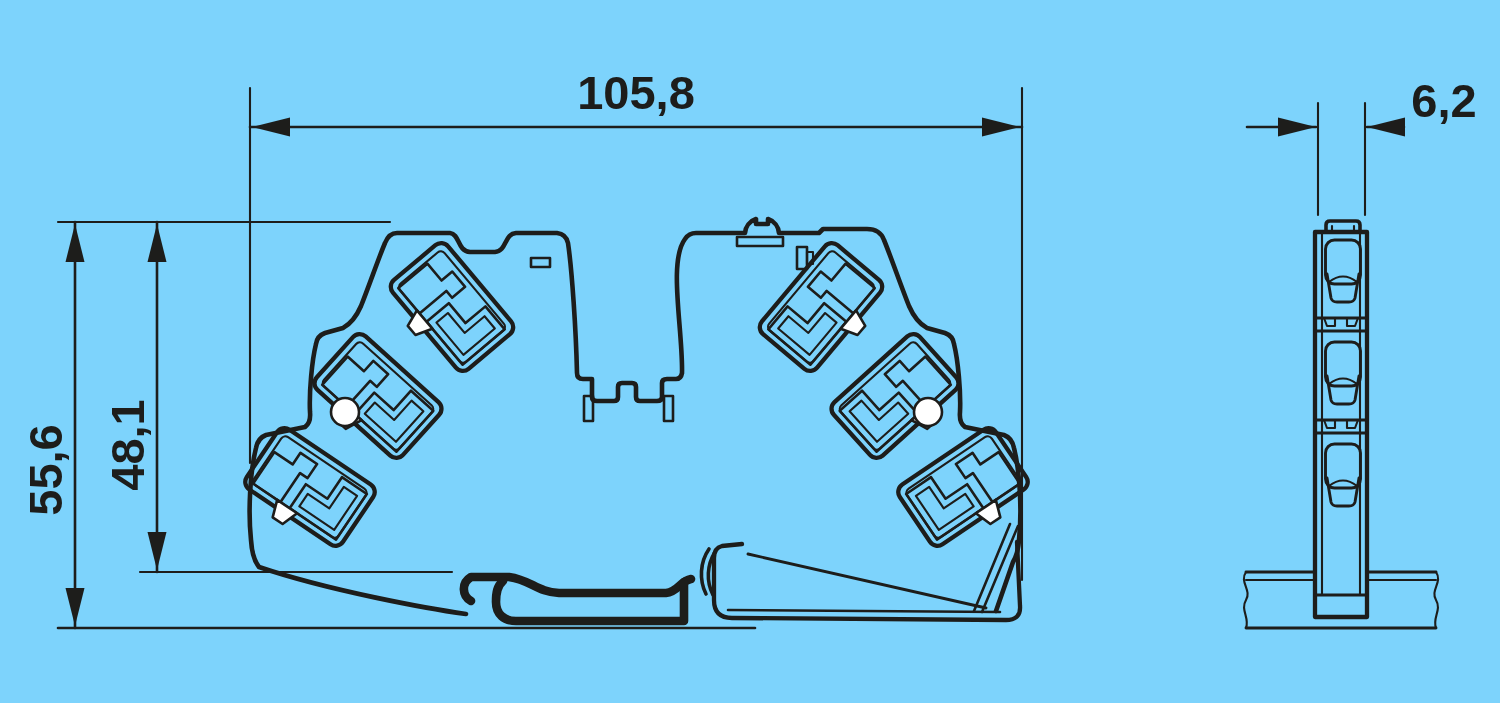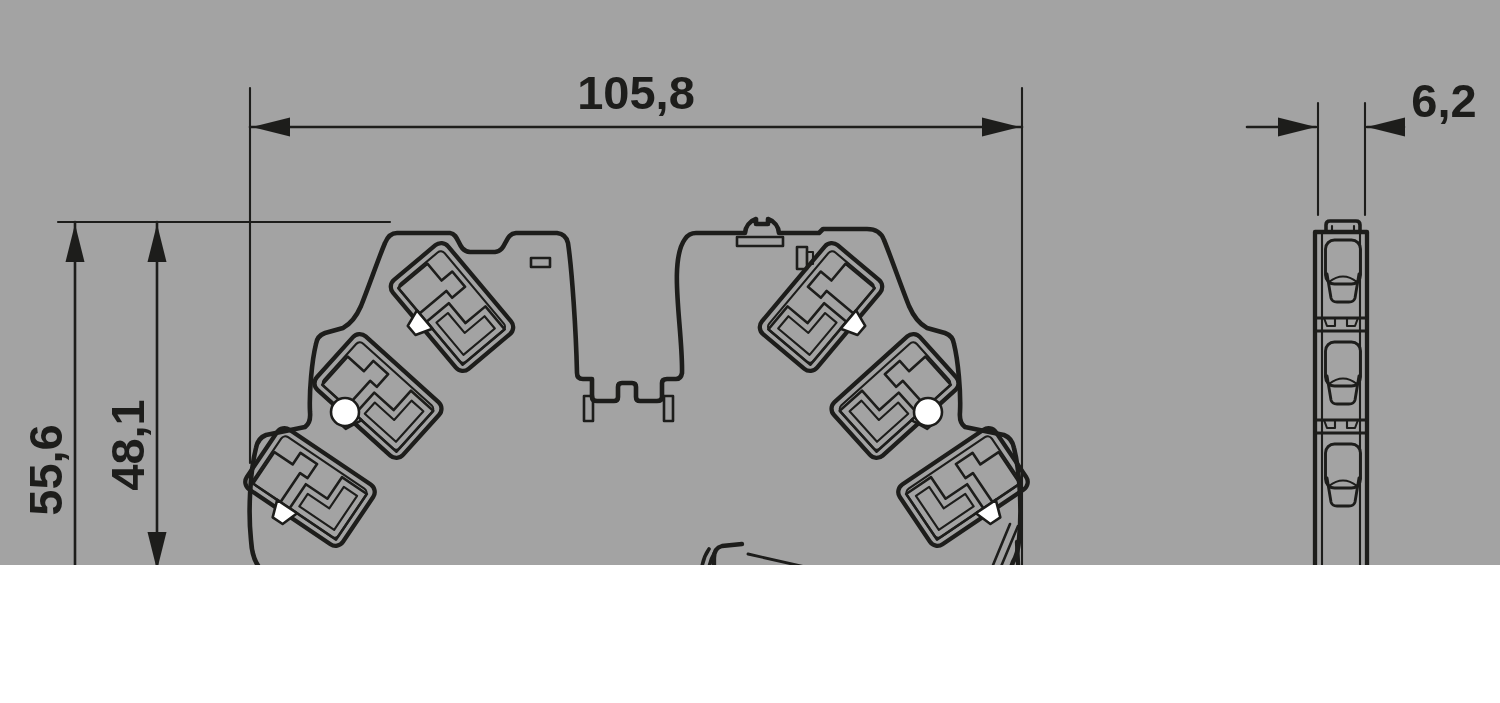--- a/index.html
+++ b/index.html
@@ -1,16 +1,16 @@
 <!DOCTYPE html>
 <html><head>
 <meta charset="utf-8">
 <style>
   html,body{margin:0;padding:0;background:#ffffff;}
-  .stage{position:relative;width:1500px;height:565px;background:#a3a3a3;overflow:hidden;}
+  .stage{position:relative;width:1500px;height:703px;background:#7dd3fc;overflow:hidden;}
   svg{display:block;}
   .ln{fill:none;stroke:#1d1d1b;stroke-linecap:round;stroke-linejoin:round;}
   .w2{stroke-width:2.1;}
   .w25{stroke-width:2.6;}
   .w28{stroke-width:2.9;}
   .w35{stroke-width:3.6;}
   .w4{stroke-width:4.3;}
   .w45{stroke-width:4.6;}
   .w9{stroke-width:8.6;}
   .whitefill{fill:#ffffff;}

